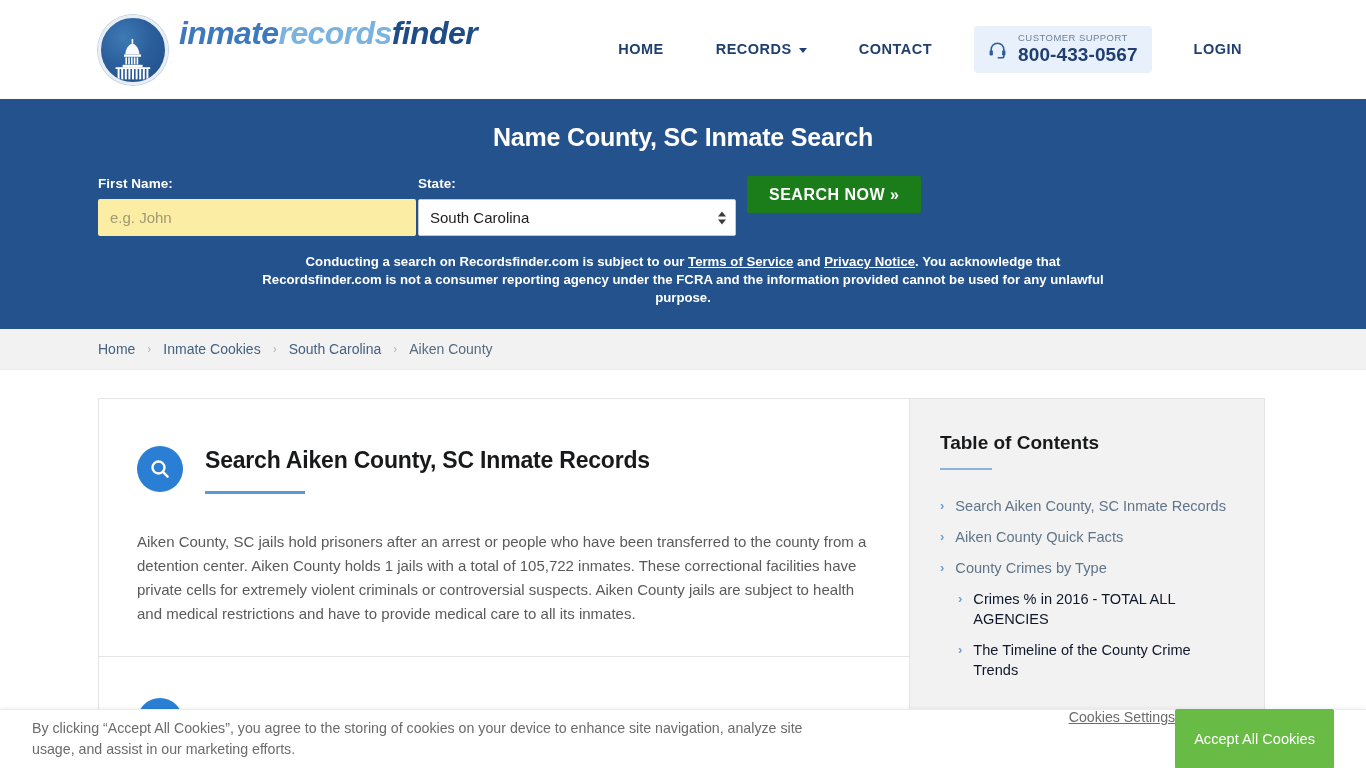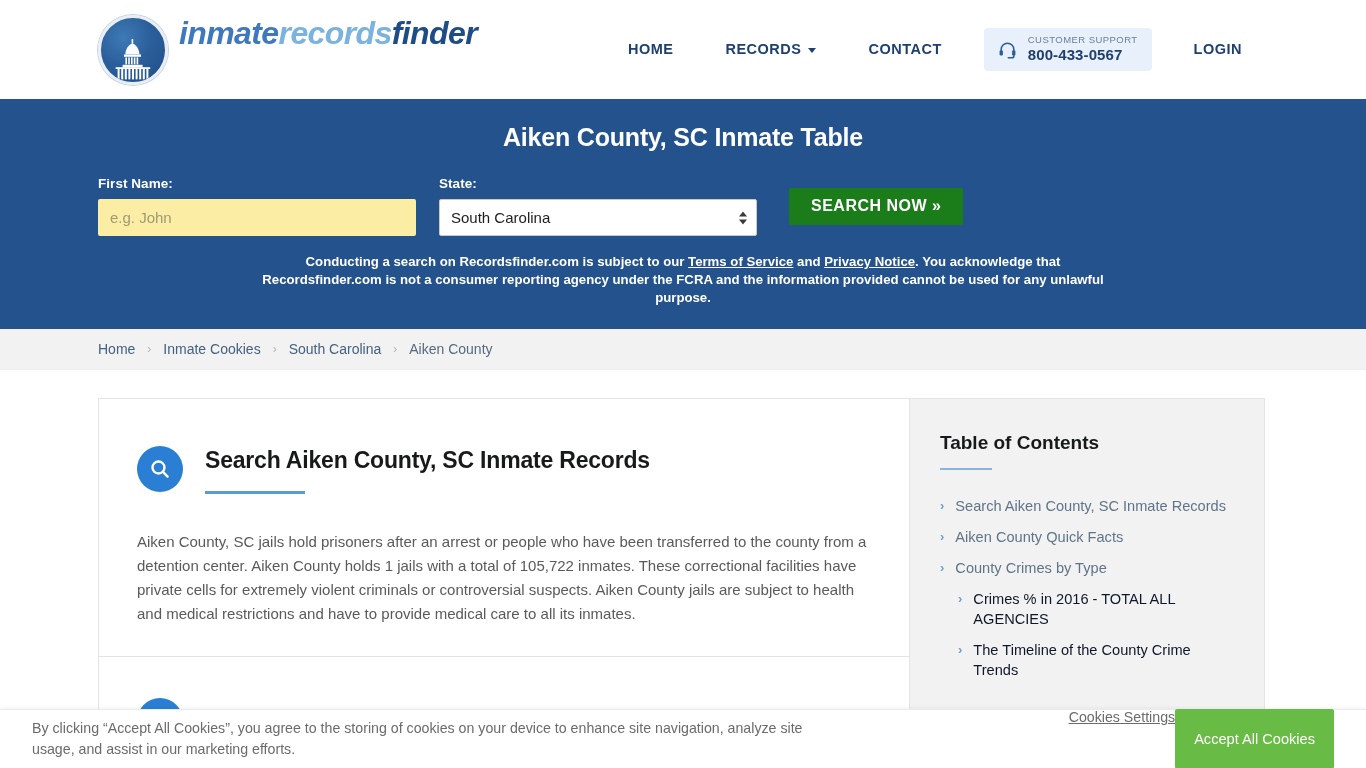--- a/index.html
+++ b/index.html
@@ -57,33 +57,33 @@
     padding: 7px 14px; display: flex; align-items: center; gap: 11px;
     margin: 0 16px; cursor: pointer;
   }
   .support-pill .headset { color: #2c5d9b; display: flex; }
   .support-text { line-height: 1.15; }
   .support-label {
     font-size: 9.5px; color: #6b7f99; letter-spacing: 0.45px;
     display: block; font-weight: 400;
   }
   .support-phone {
-    font-size: 15px; color: #1e3f6f; font-weight: 700;
+    font-size: 19px; color: #1e3f6f; font-weight: 700;
     letter-spacing: 0.1px; display: block;
   }
 
   
   .hero {
     background: #23528c; padding: 24px 98px 22px;
   }
   .hero-title {
     color: #ffffff; font-size: 25px; font-weight: 700;
     text-align: center; letter-spacing: -0.2px; margin-bottom: 24px;
   }
-  .search-row { display: flex; align-items: center; gap: 22px; }
+  .search-row { display: flex; align-items: flex-start; gap: 1px; }
   .field { display: flex; flex-direction: column; }
   .field-label {
     color: #ffffff; font-size: 13.5px; font-weight: 700;
     margin-bottom: 8px; letter-spacing: 0.05px;
   }
   .field.first, .field.last { width: 318px; }
   .field.state { width: 318px; margin-left: 1px; }
   .text-input {
     height: 37px; border: none; border-radius: 2px;
     background: #fbeea4; padding: 0 12px;
@@ -262,21 +262,21 @@
       </span>
     </div>
 
     <a class="nav-link" href="#">
         <span>LOGIN</span>
       </a>
   </nav>
 </header>
 
 <section class="hero">
-  <h1 class="hero-title">Aiken County, SC Inmate Table</h1>
+  <h1 class="hero-title">Name County, SC Inmate Search</h1>
 
   <form class="search-row">
     <div class="field first">
       <label class="field-label">First Name:</label>
       <input class="text-input" type="text" placeholder="e.g. John" style="">
     </div>
 
 
     <div class="field state">
       <label class="field-label">State:</label>

